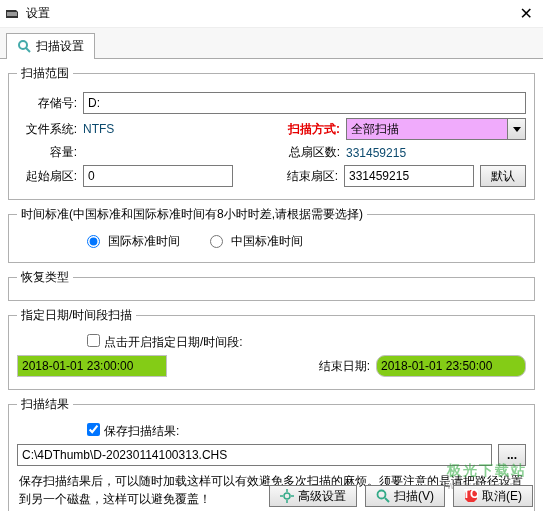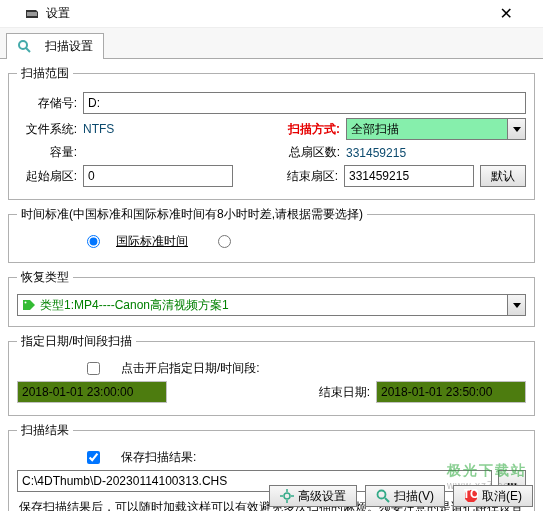--- a/index.html
+++ b/index.html
@@ -1,38 +1,38 @@
 <!DOCTYPE html>
 <html><head>
 <meta charset="utf-8">
 <style>
 * { box-sizing: border-box; margin: 0; padding: 0; font-family: "Microsoft YaHei", "SimSun", sans-serif; font-size: 12px; }
 body { background: #fff; width: 543px; height: 511px; overflow: hidden; position: relative; }
-.titlebar { height: 28px; display: flex; align-items: center; padding: 0 24px; border-bottom: 1px solid #eee; justify-content: flex-end; }
+.titlebar { height: 28px; display: flex; align-items: center; padding: 0 4px; border-bottom: 1px solid #eee; justify-content: flex-end; }
 .titlebar .icon { width: 16px; height: 16px; margin-right: 6px; }
 .titlebar .title { flex: 1; }
 .titlebar .close { font-size: 16px; cursor: default; padding: 0 6px; }
 .tabbar { display: flex; padding: 4px 6px 0 6px; border-bottom: 1px solid #aaa; background: #f7f7f7; }
-.tab { display: flex; align-items: center; gap: 12px; padding: 4px 10px; border: 1px solid #aaa; border-bottom: none; background: #fff; position: relative; top: 1px; }
+.tab { display: flex; align-items: center; gap: 3px; padding: 4px 10px; border: 1px solid #aaa; border-bottom: none; background: #fff; position: relative; top: 1px; }
 fieldset { border: 1px solid #b0b0b0; margin: 6px 8px 4px 8px; padding: 6px 8px 8px 8px; }
 legend { padding: 0 4px; font-size: 12px; }
 .row { display: flex; align-items: center; margin: 4px 0; gap: 6px; }
 .lbl { width: 60px; text-align: right; white-space: nowrap; }
 .lbl-wide { width: 70px; text-align: right; white-space: nowrap; }
 input[type="text"] { border: 1px solid #7a7a7a; padding: 2px 4px; height: 22px; background: #fff; }
-input[readonly] { background: #4d7c0f; border: 1px solid #c0c0c0; }
+input[readonly] { background: #84cc16; border: 1px solid #c0c0c0; }
 .readonly-val { color: #0c4a6e; }
 .scan-method-lbl { color: #e60000; font-weight: bold; white-space: nowrap; }
 .select-wrap { flex: 1; position: relative; display: flex; }
-.select-box { flex: 1; border: 1px solid #7a7a7a; height: 22px; display: flex; align-items: center; padding: 0 4px; background: #86efac; }
+.select-box { flex: 1; border: 1px solid #7a7a7a; height: 22px; display: flex; align-items: center; padding: 0 4px; background: #f0abfc; }
 .select-btn { width: 18px; height: 22px; border: 1px solid #7a7a7a; border-left: none; background: linear-gradient(#f5f5f5,#ddd); display: flex; align-items: center; justify-content: center; }
 .select-btn::after { content: ""; border-left: 4px solid transparent; border-right: 4px solid transparent; border-top: 5px solid #000; }
 .btn { border: 1px solid #7a7a7a; background: linear-gradient(#f8f8f8,#e0e0e0); padding: 2px 10px; height: 22px; display: inline-flex; align-items: center; gap: 4px; cursor: default; }
-.radio-wrap { display: inline-flex; align-items: center; gap: 16px; margin-right: 24px; text-decoration: underline; }
-.check-wrap { display: inline-flex; align-items: center; gap: 21px; }
+.radio-wrap { display: inline-flex; align-items: center; gap: 8px; margin-right: 24px; }
+.check-wrap { display: inline-flex; align-items: flex-start; gap: 4px; }
 .type-select { display: flex; margin: 2px 0; }
 .type-box { flex: 1; border: 1px solid #7a7a7a; height: 22px; display: flex; align-items: center; padding: 0 4px; gap: 4px; background: #fff; }
 .tag-icon { width: 14px; height: 12px; }
 .green-text { color: #008000; }
 .note { color: #000; line-height: 1.5; margin-top: 4px; padding: 2px; }
 .bottom-bar { position: absolute; bottom: 4px; right: 10px; display: flex; gap: 8px; }
 .stop-icon { width: 14px; height: 14px; }
 .gear-icon { width: 14px; height: 14px; }
 .watermark { position: absolute; bottom: 20px; right: 16px; opacity: 0.55; pointer-events: none; }
 .watermark .wm-top { color: #2aa83a; font-size: 14px; font-weight: bold; letter-spacing: 2px; }
@@ -99,51 +99,42 @@
 
 <fieldset>
   <legend>时间标准(中国标准和国际标准时间有8小时时差,请根据需要选择)</legend>
   <div class="row" style="padding-left:70px">
     <label class="radio-wrap">
       <input type="radio" name="tstd" checked="" style="">
       <span>国际标准时间</span>
     </label>
     <label class="radio-wrap">
       <input type="radio" name="tstd" style="">
+      <span>中国标准时间</span>
     </label>
   </div>
 </fieldset>
 
 <fieldset>
   <legend>恢复类型</legend>
-  <div class="type-select">
-    <div class="type-box">
-      <svg class="tag-icon" viewBox="0 0 14 12">
-          <path d="M1 1h7l5 5-5 5H1z" fill="#3b3"></path>
-          <circle cx="3.5" cy="3.5" r="1" fill="#fff"></circle>
-        </svg>
-      <span class="green-text">类型1:MP4----Canon高清视频方案1</span>
-    </div>
-    <div class="select-btn"></div>
-  </div>
 </fieldset>
 
 <fieldset>
   <legend>指定日期/时间段扫描</legend>
   <div class="row" style="padding-left:70px">
     <label class="check-wrap">
       <input type="checkbox" style="">
       <span>点击开启指定日期/时间段:</span>
     </label>
   </div>
   <div class="row">
     <input type="text" readonly="" style="width: 150px;" value="2018-01-01 23:00:00">
     <span style="flex:1"></span>
     <span class="lbl">结束日期:</span>
-    <input type="text" readonly="" style="width: 150px;" value="2018-01-01 23:50:00">
+    <input type="text" readonly="" style="width: 150px; border-radius: 9px;" value="2018-01-01 23:50:00">
   </div>
 </fieldset>
 
 <fieldset>
   <legend>扫描结果</legend>
   <div class="row" style="padding-left:70px">
     <label class="check-wrap">
       <input type="checkbox" checked="" style="">
       <span>保存扫描结果:</span>
     </label>

